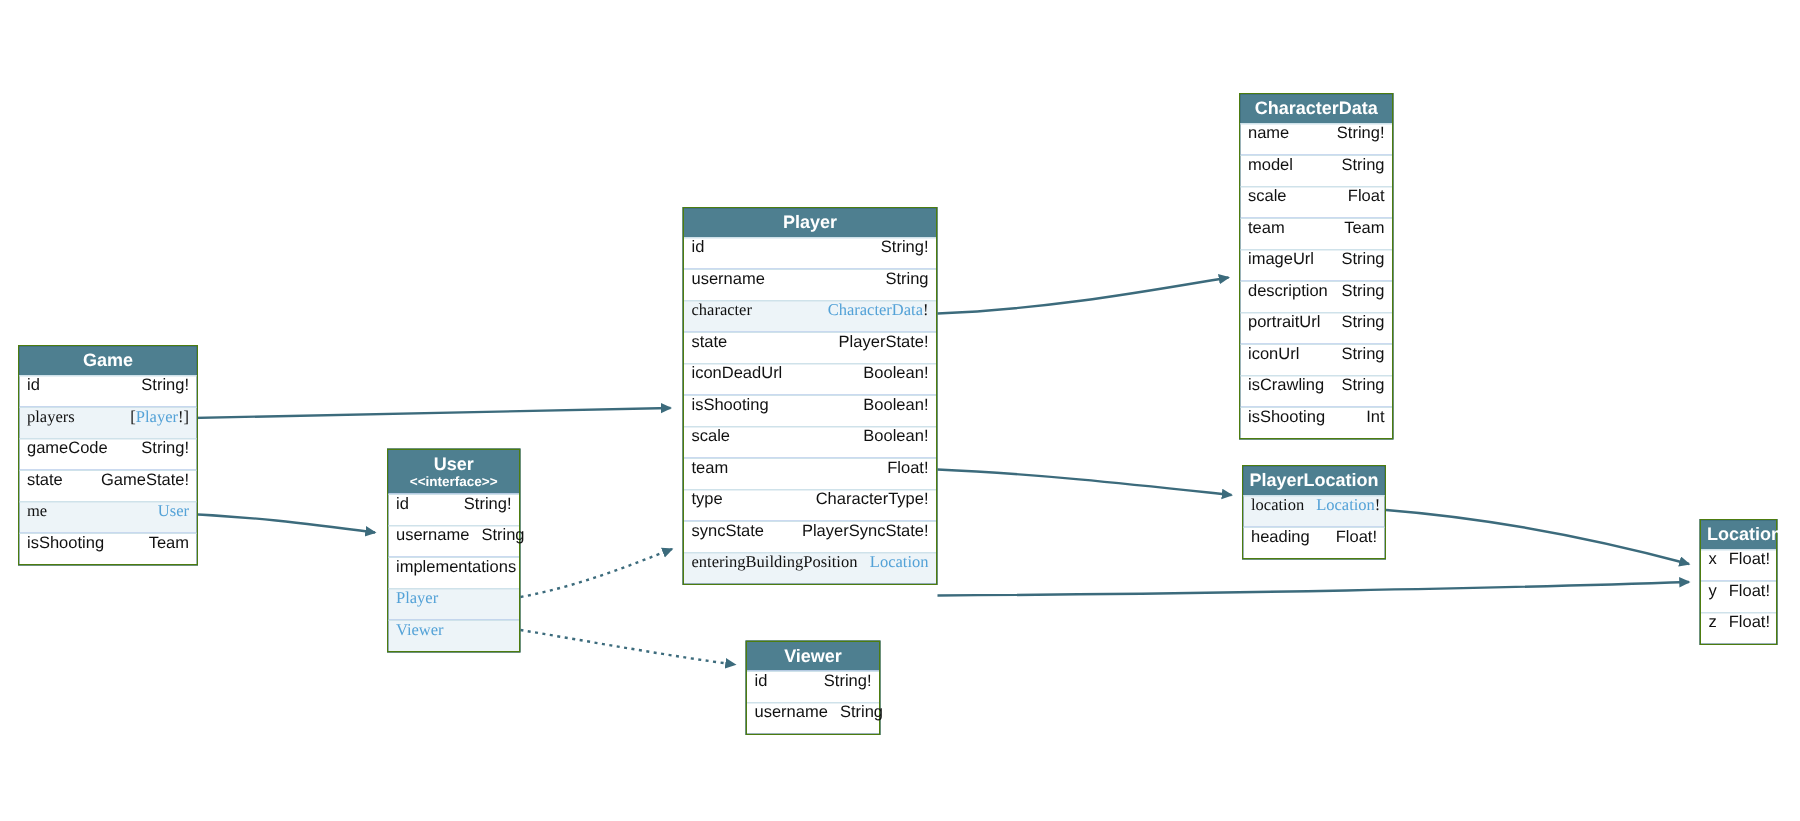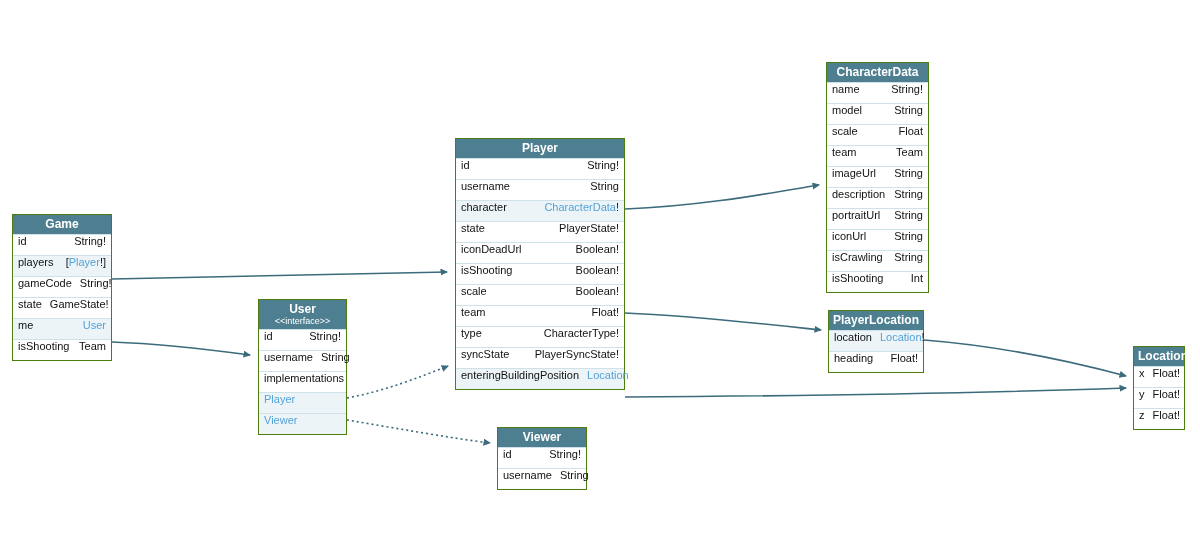--- a/index.html
+++ b/index.html
@@ -24,36 +24,36 @@
     color:#ffffff;
     text-align:center;
     font-weight:bold;
     font-size:12px;
     padding:3px 4px 2px 4px;
     line-height:1.15;
     cursor:pointer;
   }
   .type-subtitle{
     font-size:9px;
-    font-weight:normal;
+    font-weight:bold;
     display:block;
     line-height:1.1;
   }
   .row{
     display:flex;
     justify-content:space-between;
     height:20px;
     padding:0 5px;
     border-top:1px solid #cfe2ea;
     background:#ffffff;
     white-space:nowrap;
     color:#111111;
     cursor:pointer;
   }
-  .row.tint{background:#edf4f8;}
+  .row.tint{background:#edf4f8;font-family:Liberation Serif, serif;}
   .fname{color:#111111;}
   .ftype{color:#111111;margin-left:8px;}
   .link-text{color:#54a2d7;}
   .row.impl .fname{color:#54a2d7;}
 </style>
 </head>
 <body>
 
 <div class="canvas">
   <svg class="edges" viewBox="0 0 1200 547" xmlns="http://www.w3.org/2000/svg">
@@ -67,21 +67,21 @@
       <path d="M112,342 C 165,344 205,349 250,355" marker-end="url(#arrow)"></path>
       <path d="M625,209 C 700,206 765,194 819,185" marker-end="url(#arrow)"></path>
       <path d="M625,313 C 695,316 765,324 821,330" marker-end="url(#arrow)"></path>
       <path d="M924,340 C 1000,346 1070,361 1126,376" marker-end="url(#arrow)"></path>
       <path d="M625,397 C 800,396 1010,392 1126,388" marker-end="url(#arrow)"></path>
       <path stroke-dasharray="2 3" d="M347,398 C 385,391 420,377 448,366" marker-end="url(#arrow)"></path>
       <path stroke-dasharray="2 3" d="M347,420 C 395,428 450,438 490,443" marker-end="url(#arrow)"></path>
     </g>
   </svg>
   <div id="tables">
-      <div class="type-table" style="left: 12px; top: 214px; width: 100px;">
+      <div class="type-table" style="left: 12px; top: 230px; width: 120px;">
         <div class="type-header">Game</div>
         <div class="row">
           <span class="fname">id</span>
           <span class="ftype">String!</span>
         </div>
         <div class="row tint">
           <span class="fname">players</span>
           <span class="ftype">[<span class="link-text">Player</span>!]</span>
         </div>
         <div class="row">

